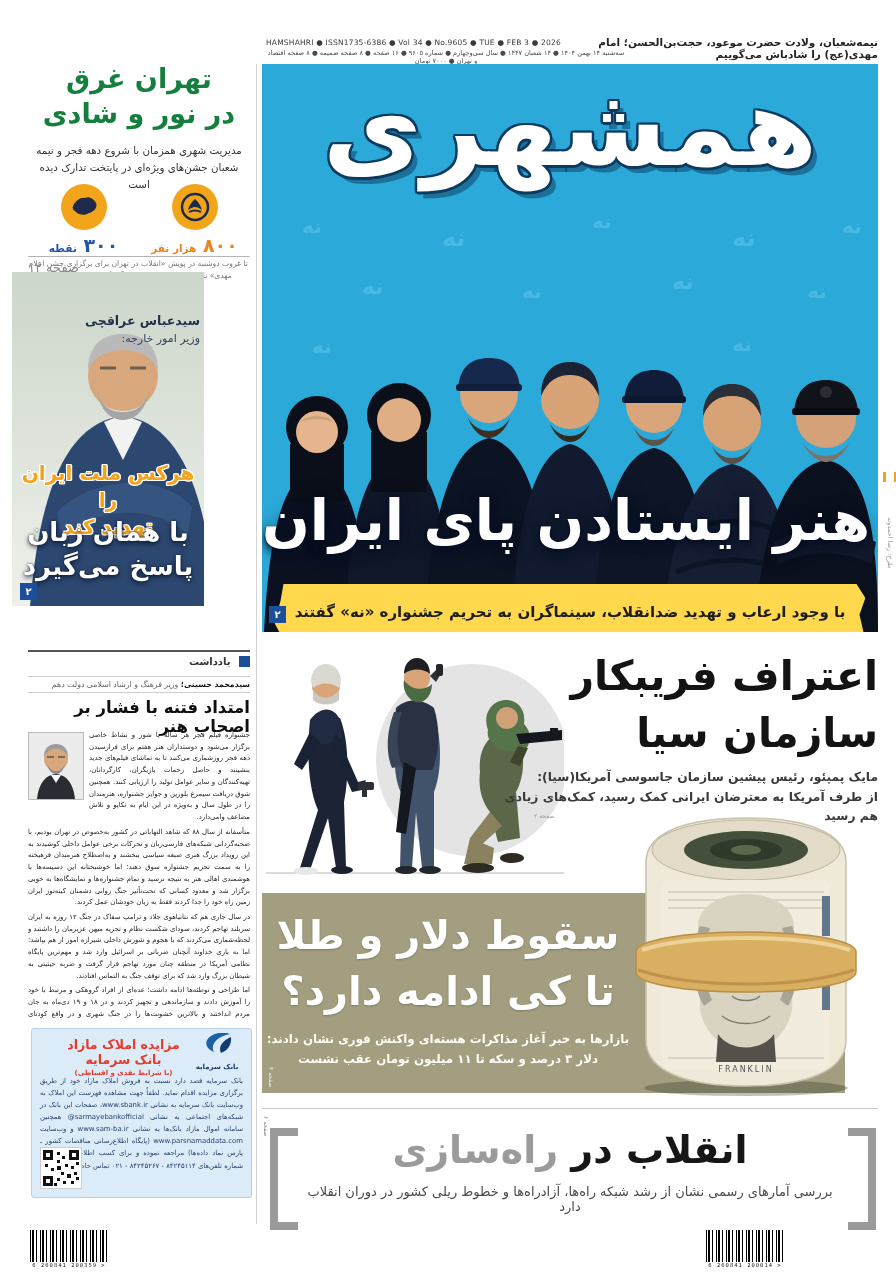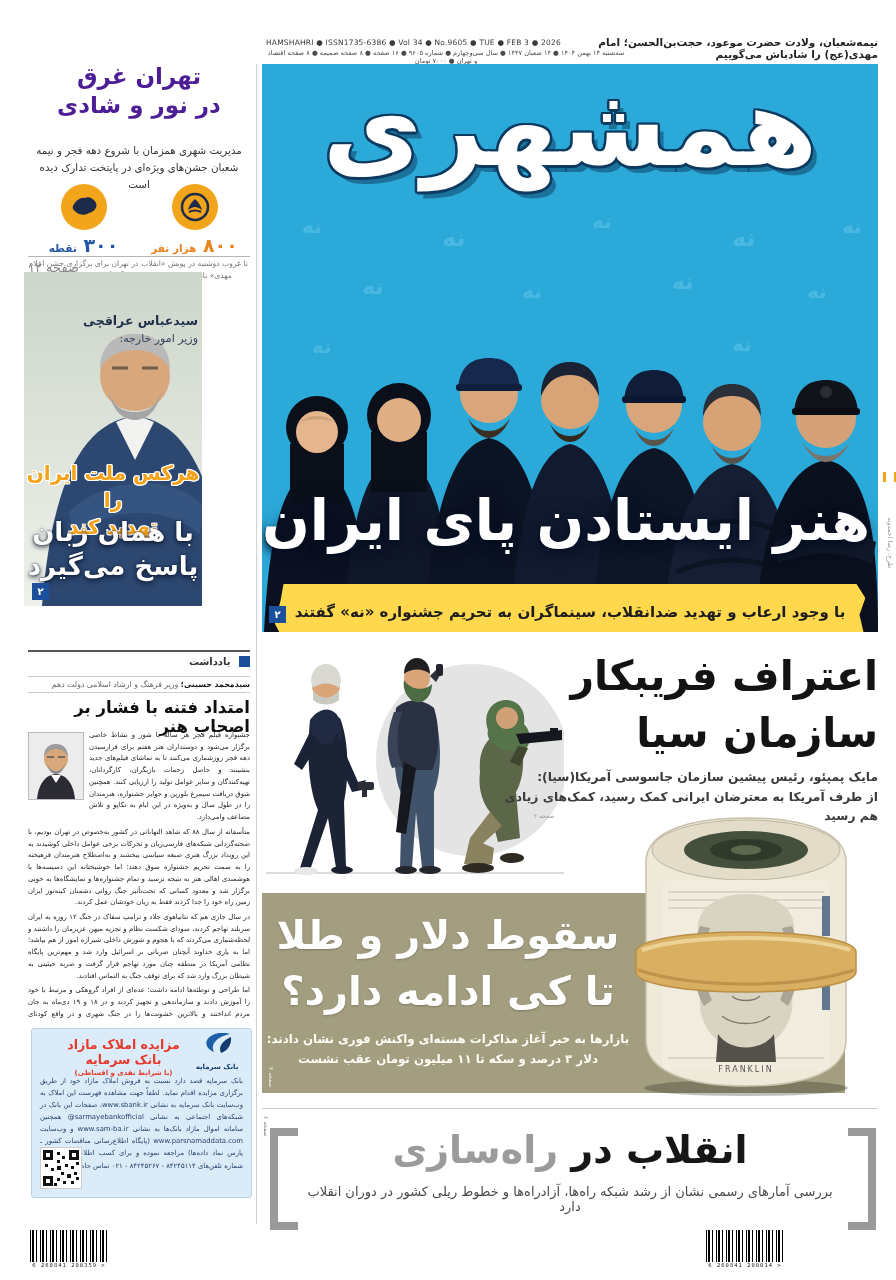--- a/index.html
+++ b/index.html
@@ -10,36 +10,36 @@
 
   
   .hdr-en{top:38px;left:266px;width:360px;font-size:7.5px;color:#3a3a3a;letter-spacing:.2px;}
   .hdr-fa{top:49px;left:266px;width:360px;font-size:6.6px;color:#4a4a4a;direction:rtl;text-align:center;}
   .hdr-right{top:36px;right:18px;width:290px;font-size:10.5px;font-weight:bold;color:#222;
              direction:rtl;text-align:right;}
 
   .vrule{top:64px;left:256px;width:0;height:1160px;border-left:1px solid #d2d2d2;}
 
   
-  .lead-title{top:62px;left:28px;width:222px;text-align:center;font-size:23px;font-weight:bold;
-              color:#4c1d95;line-height:1.28;direction:rtl;}
+  .lead-title{top:62px;left:28px;width:222px;text-align:center;font-size:27px;font-weight:bold;
+              color:#15803d;line-height:1.28;direction:rtl;}
   .lead-sub{top:142px;left:28px;width:222px;text-align:center;font-size:10.3px;color:#333;
             line-height:1.65;direction:rtl;}
   .stats{top:184px;left:28px;width:222px;display:flex;flex-direction:row-reverse;direction:rtl;}
   .stat{width:111px;text-align:center;}
   .stat-circle{width:46px;height:46px;border-radius:50%;background:#f2a51b;margin:0 auto 4px auto;
                display:flex;align-items:center;justify-content:center;}
   .stat-num{font-size:19px;font-weight:bold;direction:rtl;}
   .stat-unit{font-size:10.5px;font-weight:bold;}
   .stat-cap{font-size:7.6px;color:#777;line-height:1.55;direction:rtl;margin-top:2px;}
   .c-blue{color:#2456a4;} .c-orange{color:#ea851c;}
   .rule12{top:256px;left:28px;width:222px;border-top:1px solid #b5b5b5;}
   .pageref12{top:260px;left:28px;font-size:13px;color:#888;direction:rtl;}
 
-  .araghchi{top:272px;left:24px;width:178px;height:334px;overflow:hidden;}
+  .araghchi{top:272px;left:12px;width:192px;height:334px;overflow:hidden;}
   .ar-cap{top:40px;right:4px;text-align:right;direction:rtl;line-height:1.5;}
   .ar-name{font-size:12.5px;font-weight:bold;color:#20304a;}
   .ar-role{font-size:11px;color:#33435c;}
   .quote{left:0;width:100%;text-align:center;direction:rtl;font-weight:bold;}
   .q-orange{top:188px;font-size:20px;color:#f6a31c;line-height:1.35;
     text-shadow:-1.3px 0 #fff,1.3px 0 #fff,0 -1.3px #fff,0 1.3px #fff,
                 -1px -1px #fff,1px 1px #fff,-1px 1px #fff,1px -1px #fff;}
   .q-white{top:244px;font-size:26px;color:#fff;line-height:1.3;
     text-shadow:0 2px 5px rgba(10,20,40,.85),0 0 2px rgba(10,20,40,.9);}
   .badge{width:17px;height:17px;background:#1b4f9c;color:#fff;font-size:10px;font-weight:bold;

